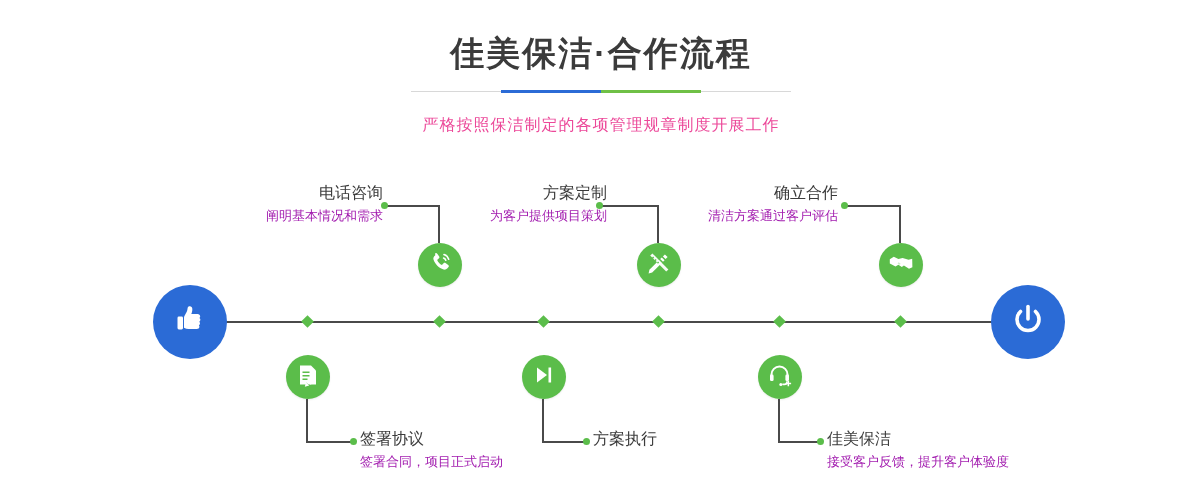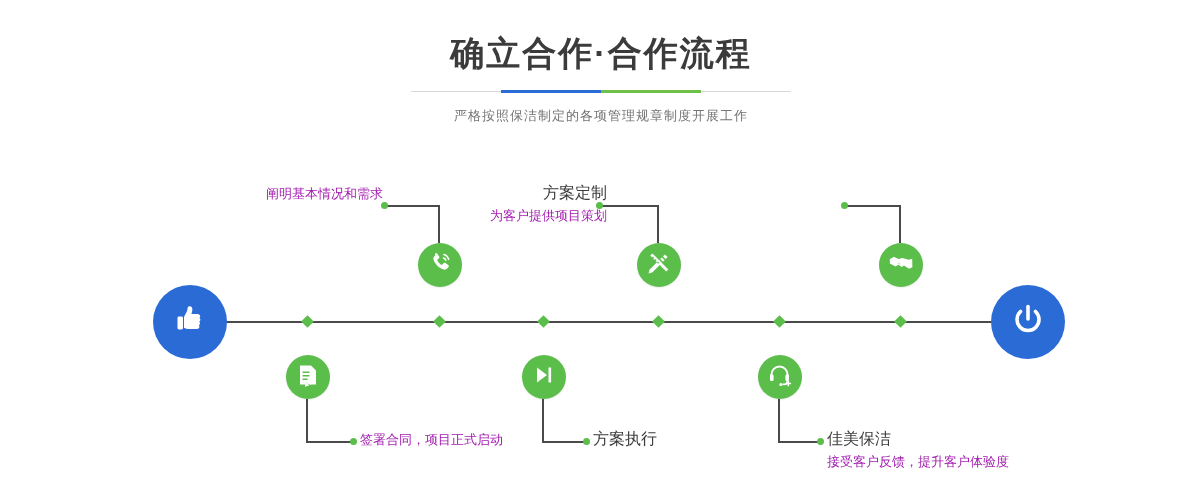--- a/index.html
+++ b/index.html
@@ -58,23 +58,23 @@
   }
   #rule-green {
     position: absolute;
     left: 190px;
     top: 0;
     width: 100px;
     height: 3px;
     background: #6fc046;
   }
   #subtitle {
-    margin-top: 14px;
-    font-size: 13px;
-    color: #737373;
+    margin-top: 22px;
+    font-size: 16px;
+    color: #ec4899;
     letter-spacing: 1px;
   }
 
   
   #timeline {
     position: absolute;
     left: 0;
     top: 160px;
     width: 1202px;
     height: 342px;
@@ -153,21 +153,21 @@
   }
   .label-up { text-align: left; }
   .label-down { text-align: left; }
 </style>
 </head>
 <body>
 
 <div id="page">
 
   <div id="header">
-    <div id="title">确立合作·合作流程</div>
+    <div id="title">佳美保洁·合作流程</div>
     <div id="rule-wrap">
       <div id="rule-base"></div>
       <div id="rule-blue"></div>
       <div id="rule-green"></div>
     </div>
     <div id="subtitle">严格按照保洁制定的各项管理规章制度开展工作</div>
   </div>
 
   <div id="timeline">
 
@@ -198,39 +198,41 @@
           <path d="M17 4.6a7 7 0 0 1 4.7 4.6" fill="none" stroke="#ffffff" stroke-width="1.6" stroke-linecap="round"></path>
           <path d="M16.6 8.1a3.6 3.6 0 0 1 2.2 2.2" fill="none" stroke="#ffffff" stroke-width="1.6" stroke-linecap="round"></path>
         </svg>
       </span>
     </div>
     <div class="diamond" style="left:435px; top:157px;"></div>
     <div class="connector-v" style="left:438px; top:45px; height:38px;"></div>
     <div class="connector-h" style="left:385px; top:45px; width:54px;"></div>
     <div class="dot-small" style="left:381px; top:42px;"></div>
     <div class="label-block label-up" style="left:253px; top:22px; width:130px; text-align:right;">
+      <div class="label-title">电话咨询</div>
       <div class="label-desc">阐明基本情况和需求</div>
     </div>
 
     <div class="node-icon" style="left:286px; top:195px;">
       <span>
         <svg width="26" height="26" viewBox="0 0 26 26">
           <path fill="#ffffff" d="M5 3.5h11l5 5v14H5z"></path>
           <path fill="#5bbd4a" d="M7.5 9.5h7v1.4h-7zM7.5 13h7v1.4h-7zM7.5 16.5h5v1.4h-5z"></path>
           <path fill="#ffffff" d="M17.3 14.4l3.4 3.4-5 5-3.4-3.4z"></path>
           <path fill="#5bbd4a" d="M11.4 20.6l3.1 3.1-4.3 1.2z"></path>
           <path fill="#ffffff" d="M10.9 20.2l3.3 3.3-4.4 1.2z"></path>
         </svg>
       </span>
     </div>
     <div class="diamond" style="left:303px; top:157px;"></div>
     <div class="connector-v" style="left:306px; top:239px; height:42px;"></div>
     <div class="connector-h" style="left:306px; top:281px; width:48px;"></div>
     <div class="dot-small" style="left:350px; top:278px;"></div>
     <div class="label-block label-down" style="left:360px; top:268px;">
+      <div class="label-title">签署协议</div>
       <div class="label-desc">签署合同，项目正式启动</div>
     </div>
 
     <div class="node-icon" style="left:637px; top:83px;">
       <span>
         <svg width="26" height="26" viewBox="0 0 26 26">
           <path fill="#ffffff" d="M3.4 19.8l9.6-9.6 2.8 2.8-9.6 9.6-3.6.8z"></path>
           <path fill="#ffffff" d="M14.2 9l2.8 2.8 1.6-1.6-2.8-2.8z"></path>
           <path fill="#ffffff" d="M18.9 4.4l2.7 2.7-2 2-2.7-2.7z"></path>
           <path fill="#ffffff" d="M22.6 18.4l-9.4-9.4 2.1-2.1 9.4 9.4z" opacity="0"></path>
@@ -269,20 +271,24 @@
         <svg width="26" height="26" viewBox="0 0 26 26">
           <path fill="#ffffff" d="M1.8 9.2l4-2.4 4.6 2.1 4.2-1 6 1.9 3.6-1 .2 8.4-3.4 1.6-5.1-3.4-2.1 1.6-3.4-2.2-2.9 1.6-5.7-2.9z"></path>
           <path fill="#5bbd4a" d="M10.6 12.3l2 1.4-1 1-2-1.3z" opacity="0.3"></path>
         </svg>
       </span>
     </div>
     <div class="diamond" style="left:896px; top:157px;"></div>
     <div class="connector-v" style="left:899px; top:45px; height:38px;"></div>
     <div class="connector-h" style="left:845px; top:45px; width:55px;"></div>
     <div class="dot-small" style="left:841px; top:42px;"></div>
+    <div class="label-block label-up" style="left:700px; top:22px; width:138px; text-align:right;">
+      <div class="label-title">确立合作</div>
+      <div class="label-desc">清洁方案通过客户评估</div>
+    </div>
 
     <div class="node-icon" style="left:758px; top:195px;">
       <span>
         <svg width="26" height="26" viewBox="0 0 26 26">
           <path d="M4.5 14v-1.5a8 8 0 0 1 16 0V14" fill="none" stroke="#ffffff" stroke-width="2"></path>
           <rect fill="#ffffff" x="3" y="12.5" width="3.6" height="6.6" rx="1.4"></rect>
           <rect fill="#ffffff" x="18.4" y="12.5" width="3.6" height="6.6" rx="1.4"></rect>
           <path d="M20 19.2v.8c0 1.4-1.2 2.4-2.7 2.4h-2" fill="none" stroke="#ffffff" stroke-width="1.6"></path>
           <circle fill="#ffffff" cx="13.8" cy="22.4" r="1.5"></circle>
           <path fill="#ffffff" d="M20.6 18.8h1.5v2h2v1.5h-2v2h-1.5v-2h-2v-1.5h2z"></path>

